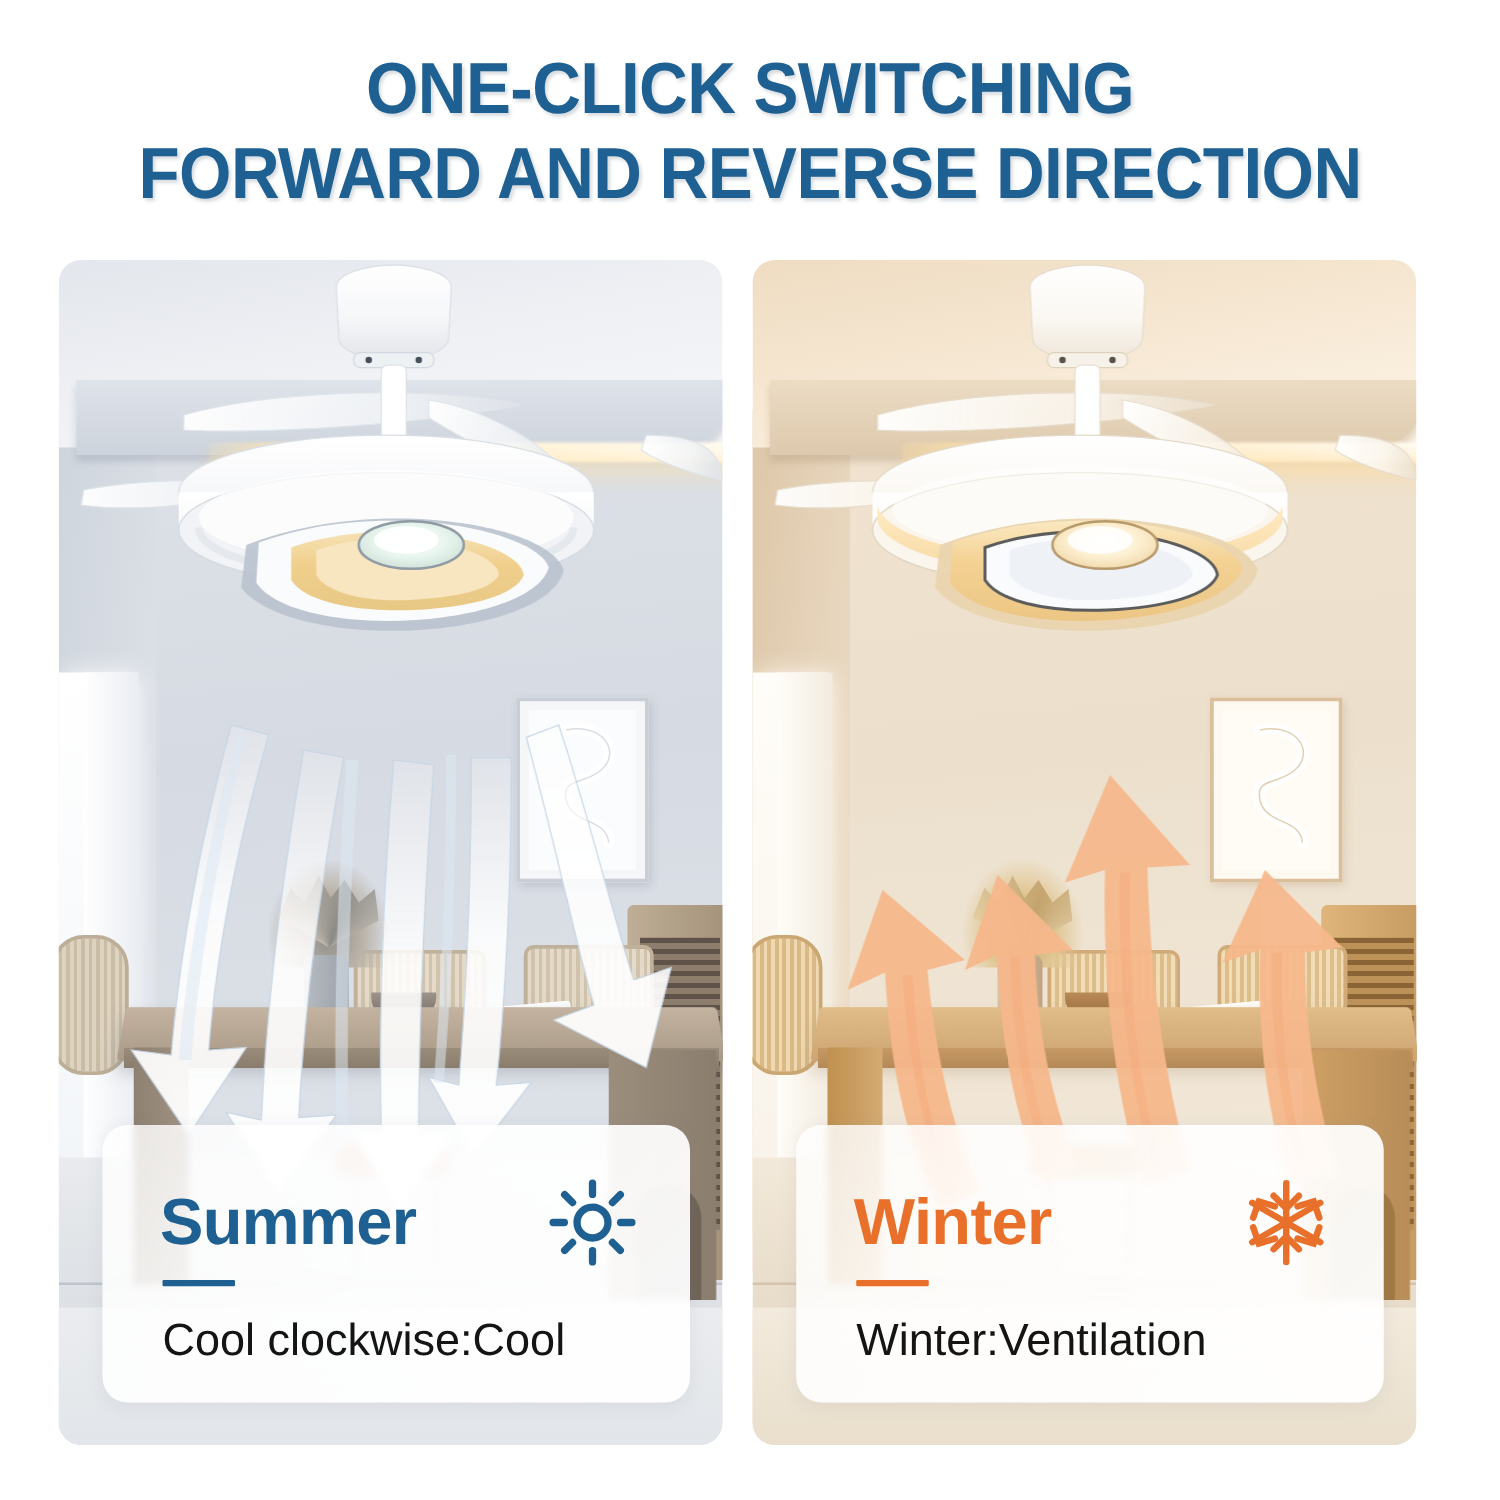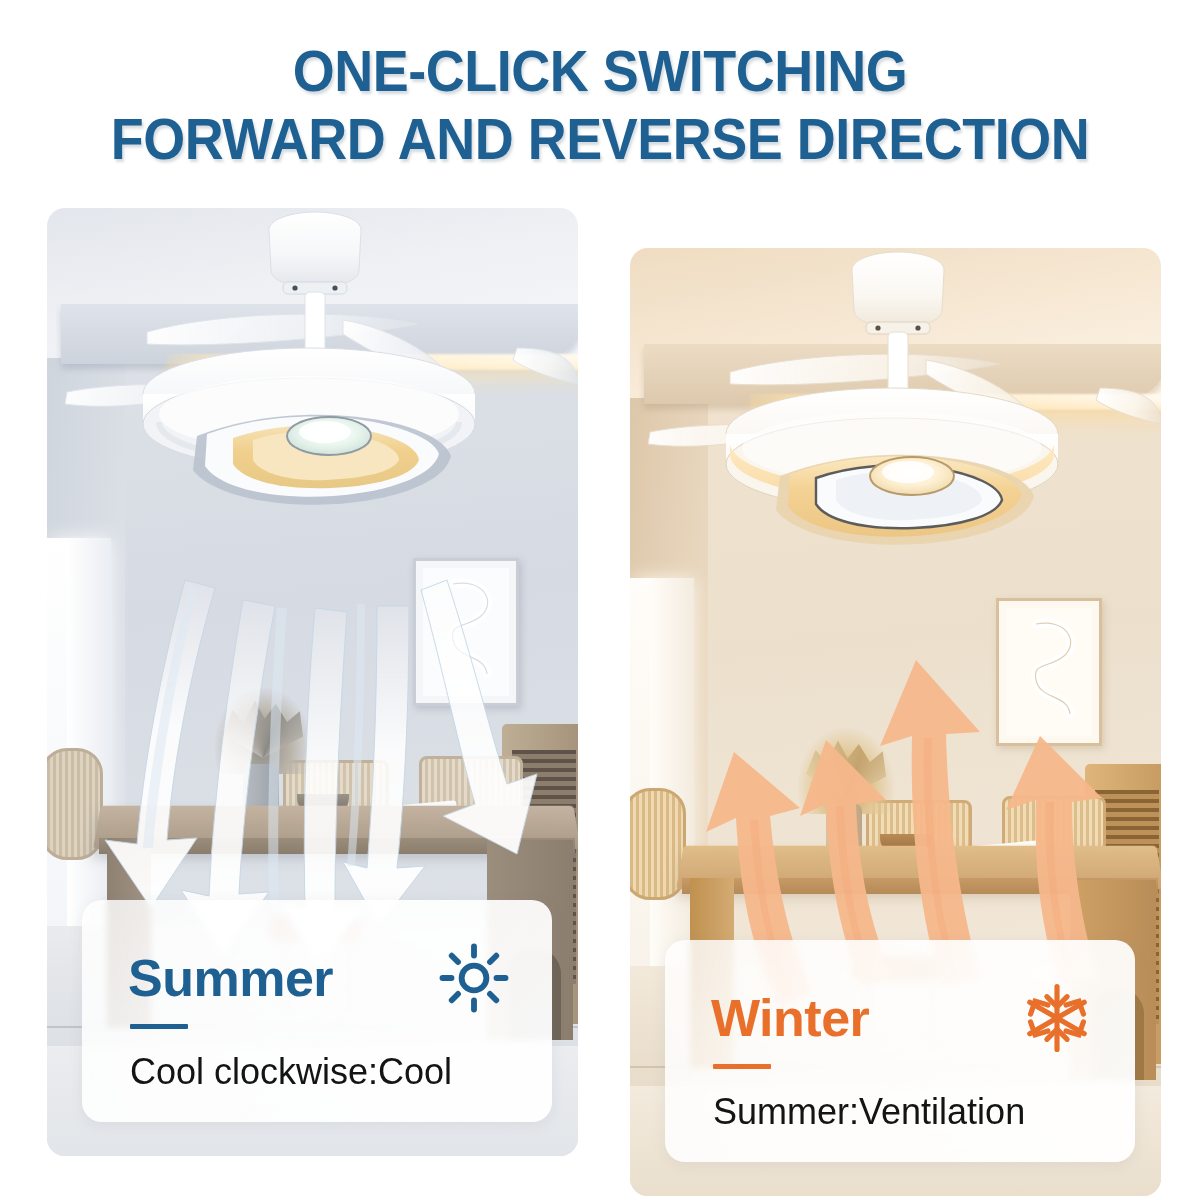--- a/index.html
+++ b/index.html
@@ -28,21 +28,21 @@
   .headline .ln2 { margin-top: 10px; font-size: 58px; }
 
   
   .panel {
     position: absolute;
     top: 208px; height: 948px;
     border-radius: 18px;
     overflow: hidden;
   }
   #panel-summer { left: 47px; width: 531px; }
-  #panel-winter { left: 630px; width: 531px; margin-top: 40px; }
+  #panel-winter { left: 602px; width: 531px; }
 
   .scene { position: absolute; inset: 0; overflow: hidden; }
 
   
   .s-ceiling {
     position: absolute; left: 0; top: 0; width: 100%; height: 150px;
     background: linear-gradient(170deg, #e3e6ec 0%, #eef0f4 45%, #f6f7f9 100%);
   }
   .s-ceiling-lip {
     position: absolute; left: 14px; top: 96px; width: 520px; height: 60px;
@@ -607,19 +607,19 @@
 
               <polyline points="55.5,28.5 51.5,17 40,20.5"></polyline>
 
               <polyline points="8.5,35.5 12.5,47 24,43.5"></polyline>
 
               <polyline points="55.5,35.5 51.5,47 40,43.5"></polyline>
             </g>
           </svg>
         </div>
         <div class="card-rule winter"></div>
-        <div class="card-sub">Summer:Ventilation</div>
+        <div class="card-sub">Winter:Ventilation</div>
       </div>
 
     </div>
   </div>
 
 </div>
 
 </body></html>

